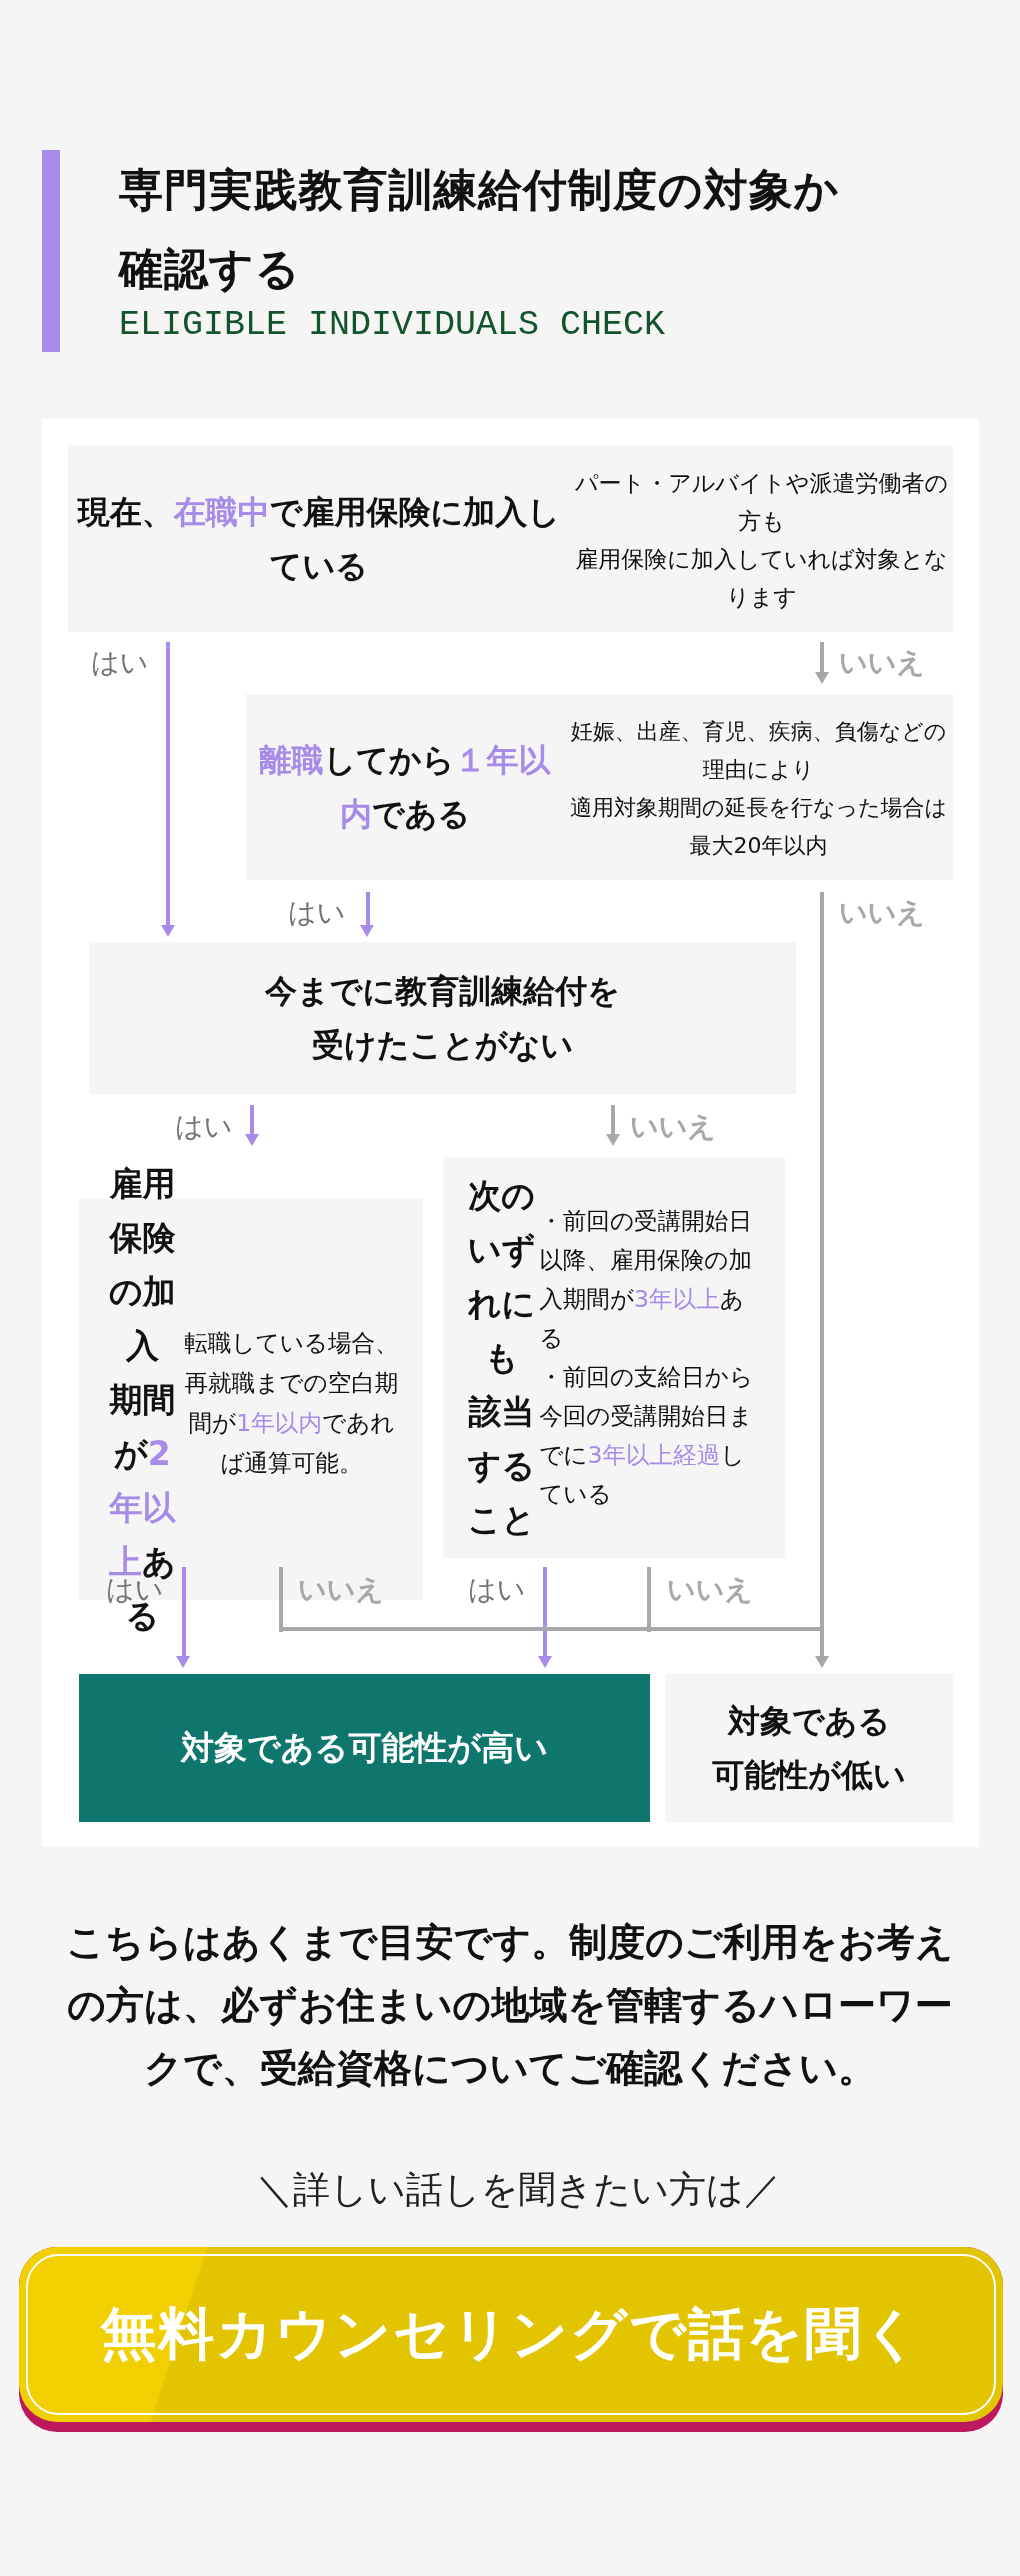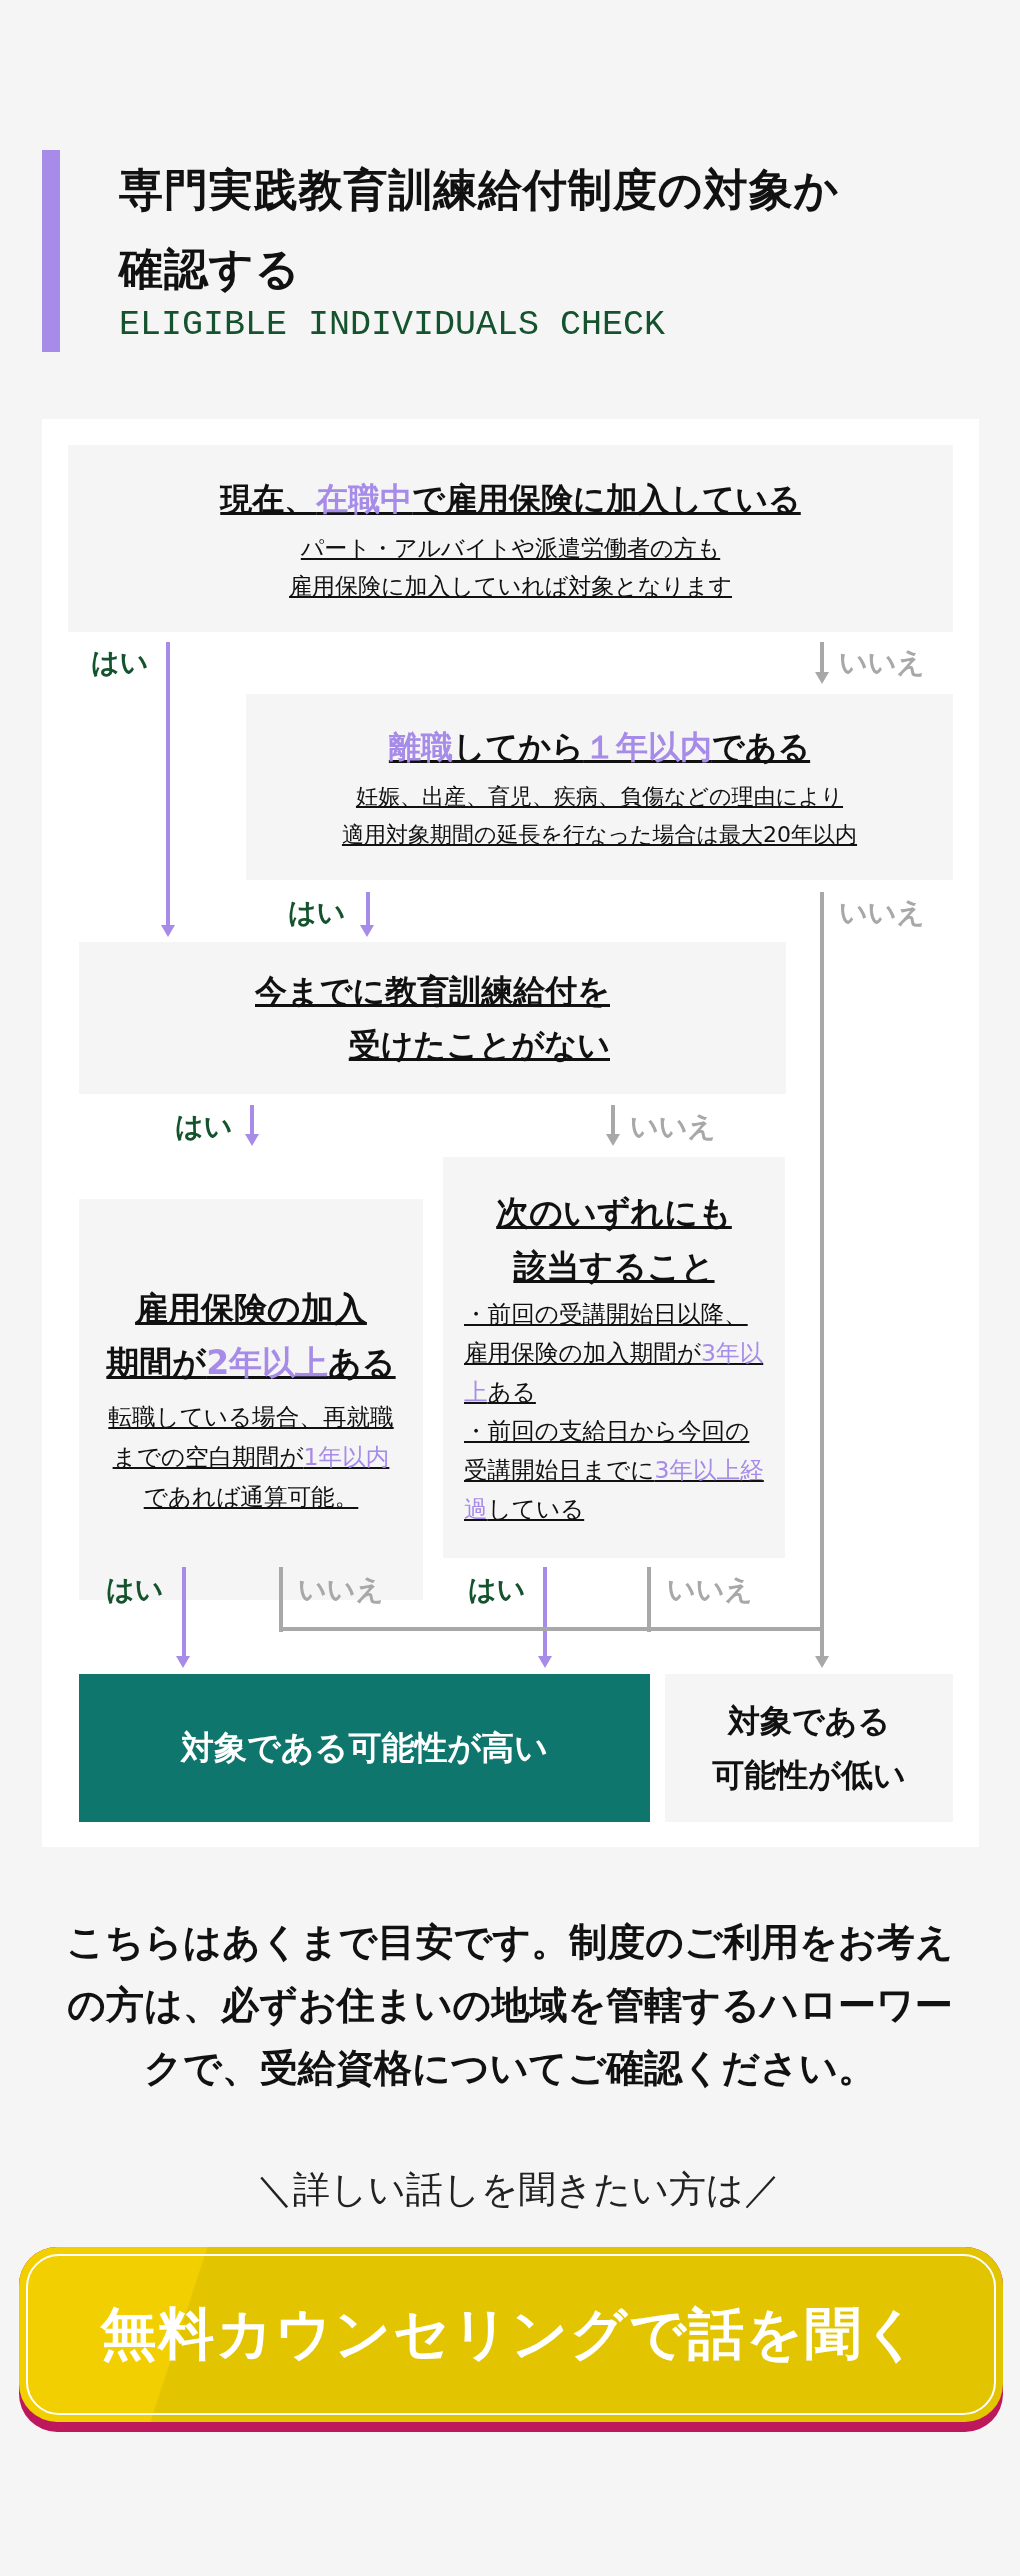--- a/index.html
+++ b/index.html
@@ -6,24 +6,24 @@
   body { width:1021px; height:2576px; background:#f5f5f5; position:relative; overflow:hidden;
          font-family:"DejaVu Sans","Liberation Sans",sans-serif; color:#111; }
   .abs { position:absolute; }
   .hl { color:#a78be8; }
   
   .head-bar { left:42px; top:150px; width:17.5px; height:202px; background:#a78be8; }
   .head-title { left:119px; top:150px; width:873px; font-size:44px; font-weight:bold; line-height:79px; letter-spacing:0.9px; }
   .head-sub { left:119px; top:305px; font-family:Liberation Mono, monospace; font-size:35px; color:#14532d; letter-spacing:0px; }
   
   .card { left:42px; top:419px; width:937px; height:1428px; background:#fff; }
-  .box { background:#f5f5f5; display:flex; flex-direction:column; align-items:center; justify-content:center; text-align:center; box-sizing:border-box;text-decoration:underline; }
+  .box { background:#f5f5f5; display:flex; align-items:center; justify-content:center; text-align:center; box-sizing:border-box; }
   .box-title { font-size:32px; font-weight:bold; line-height:54px; }
   .box-note { font-size:23px; line-height:38px; margin-top:3.5px; }
-  .yes { color:#14532d; font-size:28px; font-weight:bold; }
+  .yes { color:#737373; font-size:28px; font-weight:normal; }
   .no  { color:#a8a8a8; font-size:28px; font-weight:bold; }
   .vline-p { background:#a78be8; width:3.5px; }
   .vline-g { background:#a8a8a8; width:3.5px; }
   .hline-g { background:#a8a8a8; height:4.4px; }
   .arrow-p { width:0; height:0; border-left:7px solid transparent; border-right:7px solid transparent; border-top:12.2px solid #a78be8; }
   .arrow-g { width:0; height:0; border-left:7px solid transparent; border-right:7px solid transparent; border-top:12.2px solid #a8a8a8; }
   .res-high { background:#0f766e; color:#fff; font-size:33px; font-weight:bold; display:flex; align-items:center; justify-content:center; }
   .res-low { background:#f5f5f5; font-size:32px; font-weight:bold; line-height:54px; display:flex; align-items:center; justify-content:center; text-align:center; }
   .notice { left:52px; top:1911px; width:916px; text-align:center; font-size:38px; font-weight:bold; line-height:63px; }
   .cta-lead { left:8px; top:2164px; width:1021px; text-align:center; font-size:37px; line-height:52px; color:#222; }
@@ -71,21 +71,21 @@
 </div>
 
 <div class="abs yes" style="left:288px;top:894px;">はい</div>
 <div class="abs vline-p" style="left:366px;top:892px;height:35px;"></div>
 <div class="abs arrow-p" style="left:360px;top:925px;"></div>
 
 <div class="abs vline-g" style="left:820px;top:892px;height:766px;"></div>
 <div class="abs arrow-g" style="left:815px;top:1656px;"></div>
 <div class="abs no" style="left:839px;top:894px;">いいえ</div>
 
-<div class="abs box" style="left:79px;top:942px;width:707px;height:152px;text-align:right;">
+<div class="abs box" style="left:89px;top:942px;width:707px;height:152px;">
   <div class="box-title">
     <div>今までに教育訓練給付を</div>
     <div>受けたことがない</div>
   </div>
 </div>
 
 <div class="abs yes" style="left:175px;top:1108px;">はい</div>
 <div class="abs vline-p" style="left:250px;top:1105px;height:33px;"></div>
 <div class="abs arrow-p" style="left:245px;top:1134px;"></div>
 

